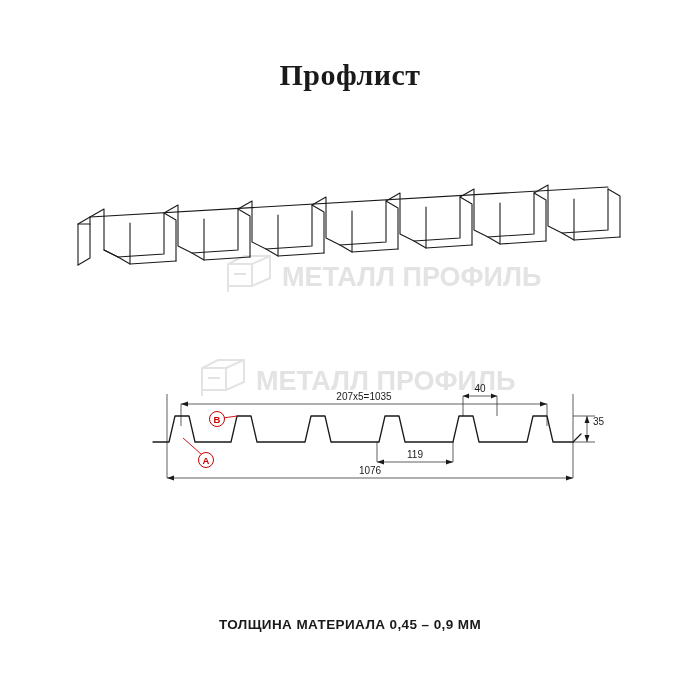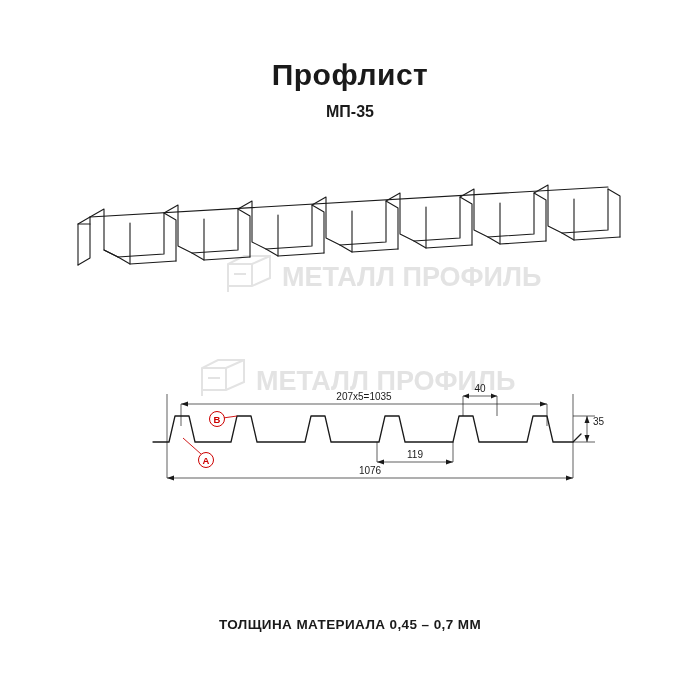--- a/index.html
+++ b/index.html
@@ -23,20 +23,21 @@
   }
   .title {
     position: absolute;
     left: 0; top: 58px;
     width: 700px;
     text-align: center;
     font-size: 30px;
     font-weight: bold;
     letter-spacing: 0.5px;
     color: #1a1a1a;
+    font-family: Liberation Serif, serif;
   }
   .subtitle {
     position: absolute;
     left: 0; top: 103px;
     width: 700px;
     text-align: center;
     font-size: 16px;
     font-weight: bold;
     color: #1a1a1a;
   }
@@ -81,21 +82,20 @@
     fill: #cc0000;
     font-weight: bold;
   }
 </style>
 </head>
 <body>
 
 <div class="page">
 
   <div class="title">Профлист</div>
-  <div class="subtitle">МП-35</div>
 
   <div class="wm wm1">
     <svg width="300" height="60" viewBox="0 0 300 60">
       <g fill="none" stroke="#e3e3e3" stroke-width="2">
         <path d="M6 44 L6 16 L22 8 L48 8 L48 30 L30 38 L6 38"></path>
         <path d="M6 16 L30 16 L30 38"></path>
         <path d="M30 16 L48 8"></path>
         <path d="M12 26 L24 26"></path>
       </g>
       <text x="60" y="38" class="wm-text" font-family="Liberation Sans, sans-serif" font-size="27" font-weight="bold" fill="#e3e3e3">МЕТАЛЛ ПРОФИЛЬ</text>
@@ -244,15 +244,15 @@
 
       <g>
         <line x1="76" y1="84" x2="58" y2="68" stroke="#cc0000" stroke-width="0.9"></line>
         <circle cx="81" cy="90" r="7.5" fill="#ffffff" stroke="#cc0000" stroke-width="1"></circle>
         <text x="81" y="93.5" text-anchor="middle" class="bubble-text">A</text>
       </g>
 
     </svg>
   </div>
 
-  <div class="footer-note">ТОЛЩИНА МАТЕРИАЛА 0,45 – 0,7 ММ</div>
+  <div class="footer-note">ТОЛЩИНА МАТЕРИАЛА 0,45 – 0,9 ММ</div>
 
 </div>
 
 </body></html>

